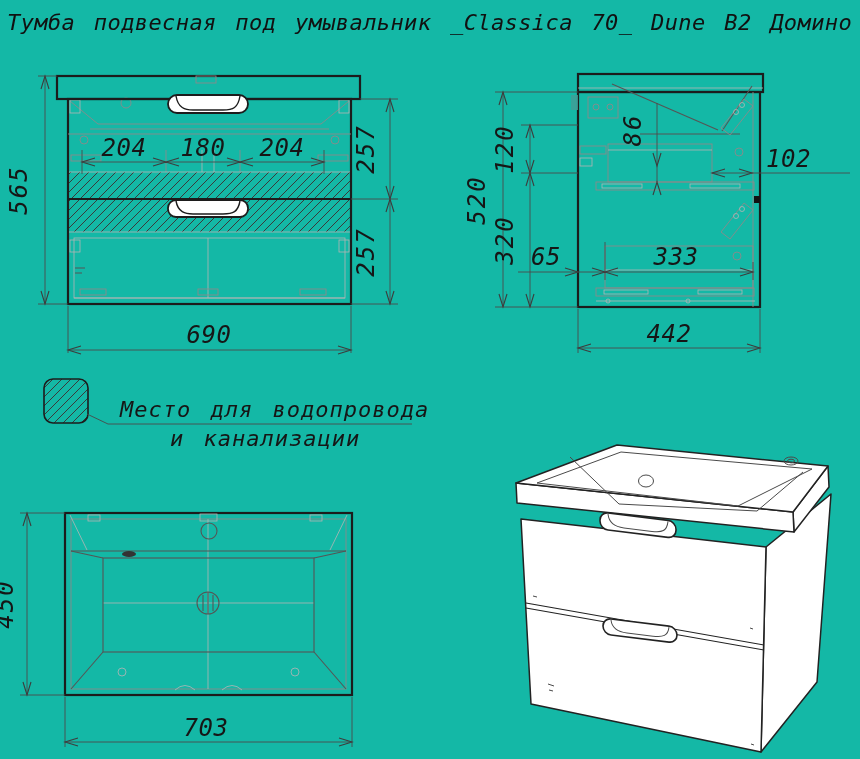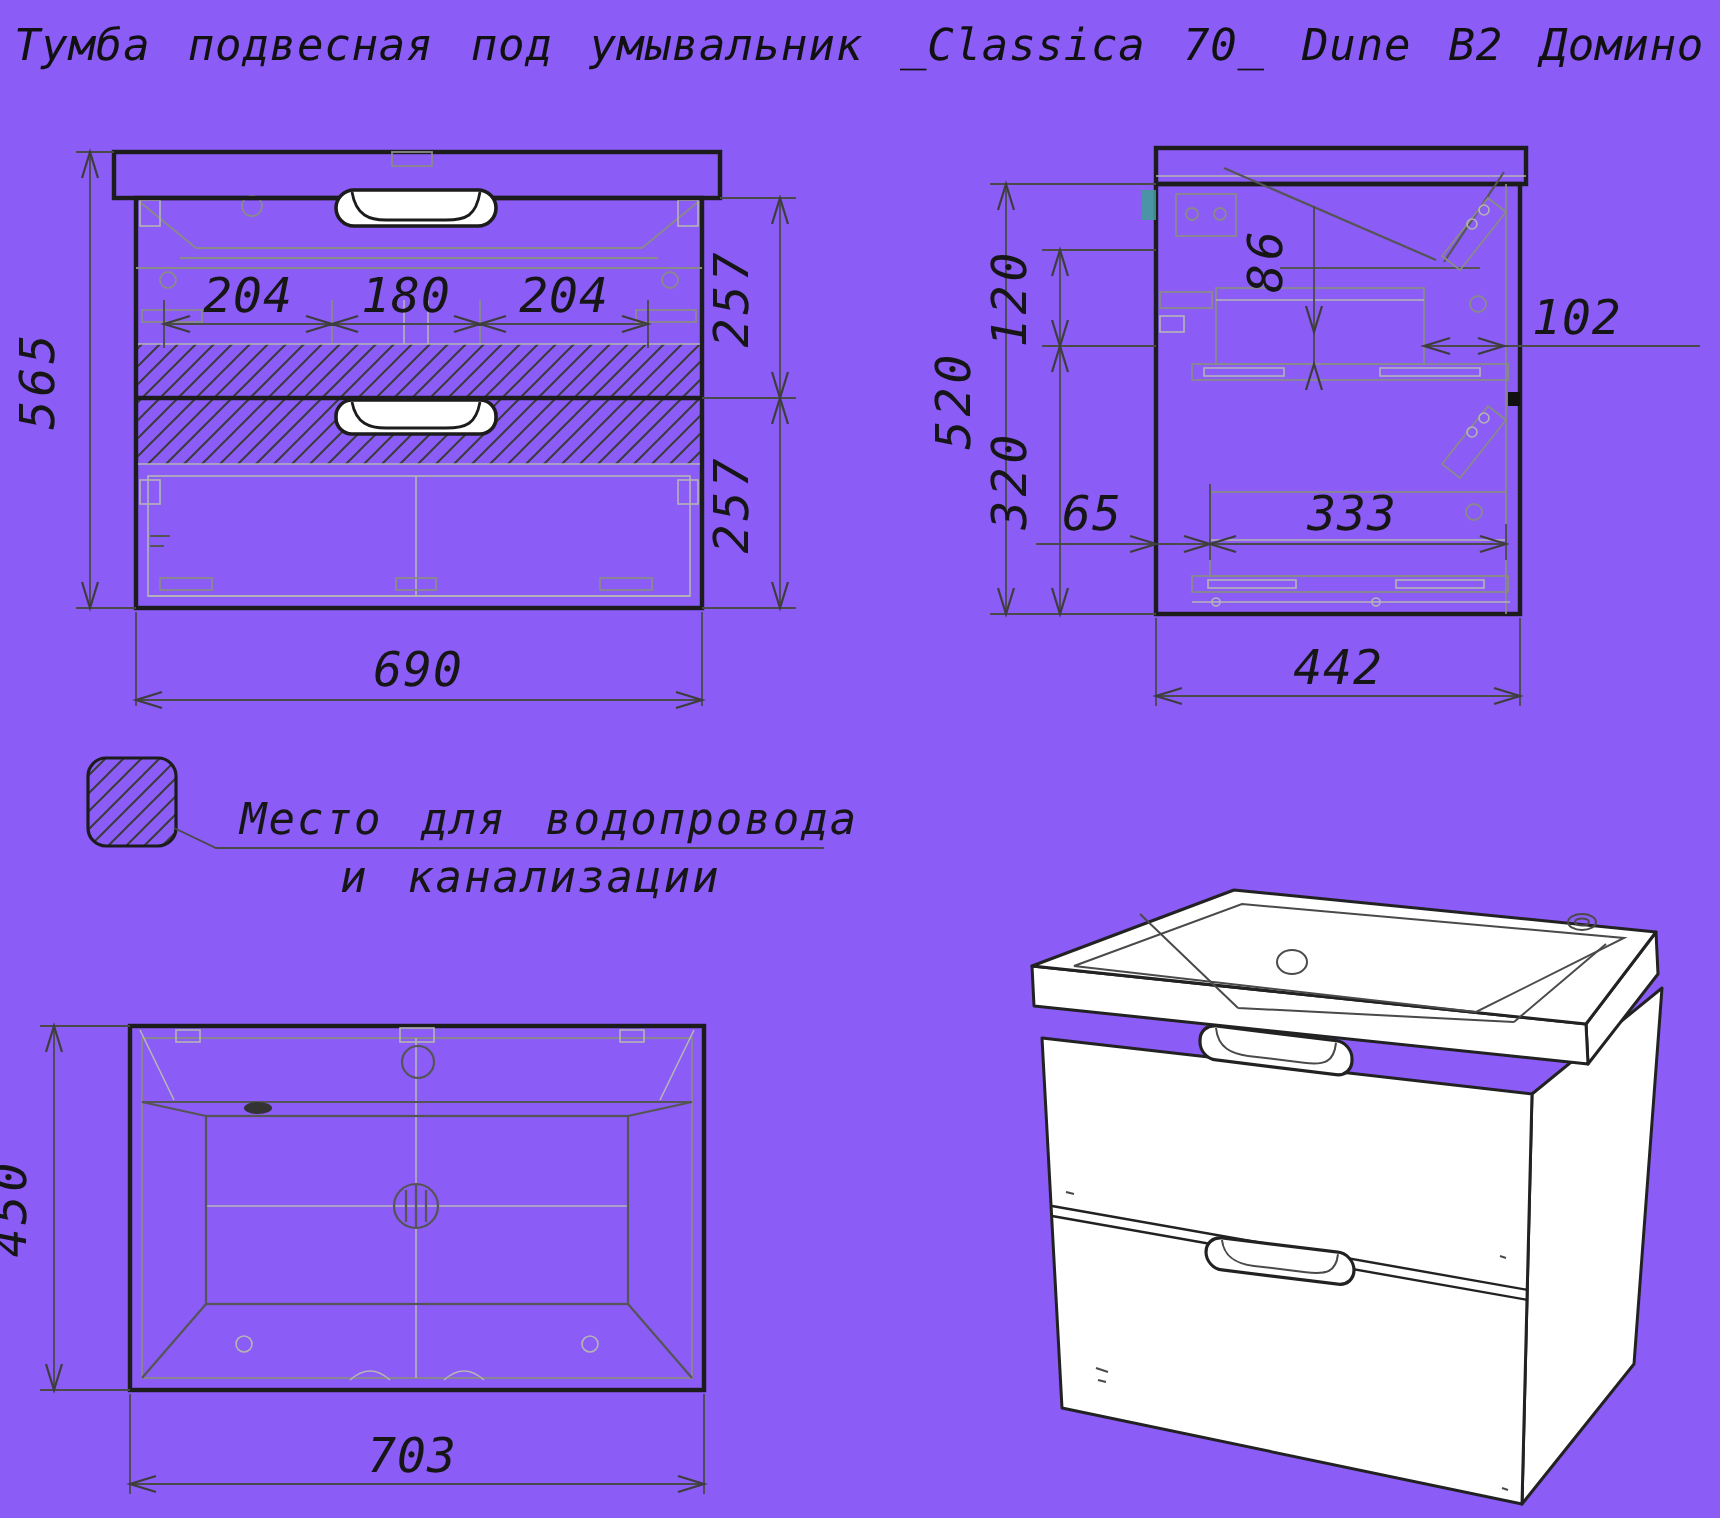--- a/index.html
+++ b/index.html
@@ -1,16 +1,16 @@
 <!DOCTYPE html>
 <html><head>
 <meta charset="utf-8">
 <style>
   html,body { margin:0; padding:0; background:#fff; }
-  .canvas { position:relative; width:860px; height:759px; background:#8b5cf6; overflow:hidden; }
+  .canvas { position:relative; width:860px; height:759px; background:#14b8a6; overflow:hidden; }
   svg { position:absolute; left:0; top:0; }
   text { font-family:"DejaVu Sans Mono", monospace; font-style:italic; fill:#161616; }
   .title-t { font-size:22px; letter-spacing:0.4px; word-spacing:5px; fill:#111; }
   .dim  { font-size:24px; letter-spacing:0.5px; }
   .dimv { font-size:24px; letter-spacing:2px; }
   .note { font-size:22px; letter-spacing:1px; word-spacing:5px; }
   .ln-b  { stroke:#1c1c1c; stroke-width:2.2; fill:none; }
   .ln-b2 { stroke:#1c1c1c; stroke-width:1.4; fill:none; }
   .ln-m  { stroke:#555;    stroke-width:1.1; fill:none; }
   .ln-t  { stroke:#8a8a8a; stroke-width:0.9; fill:none; }

